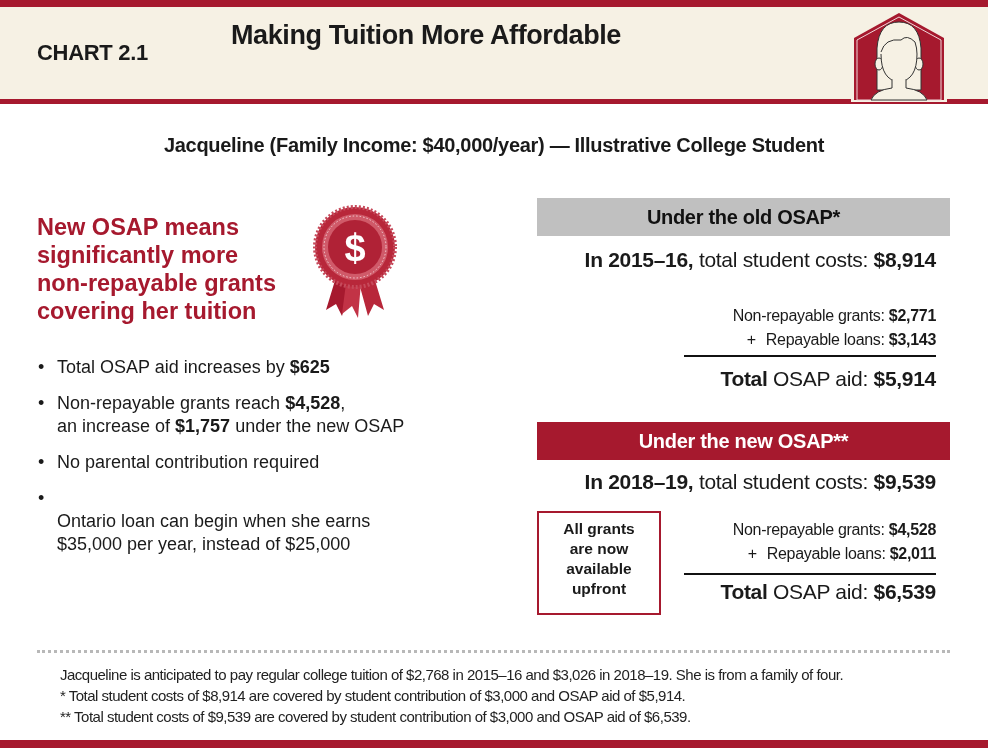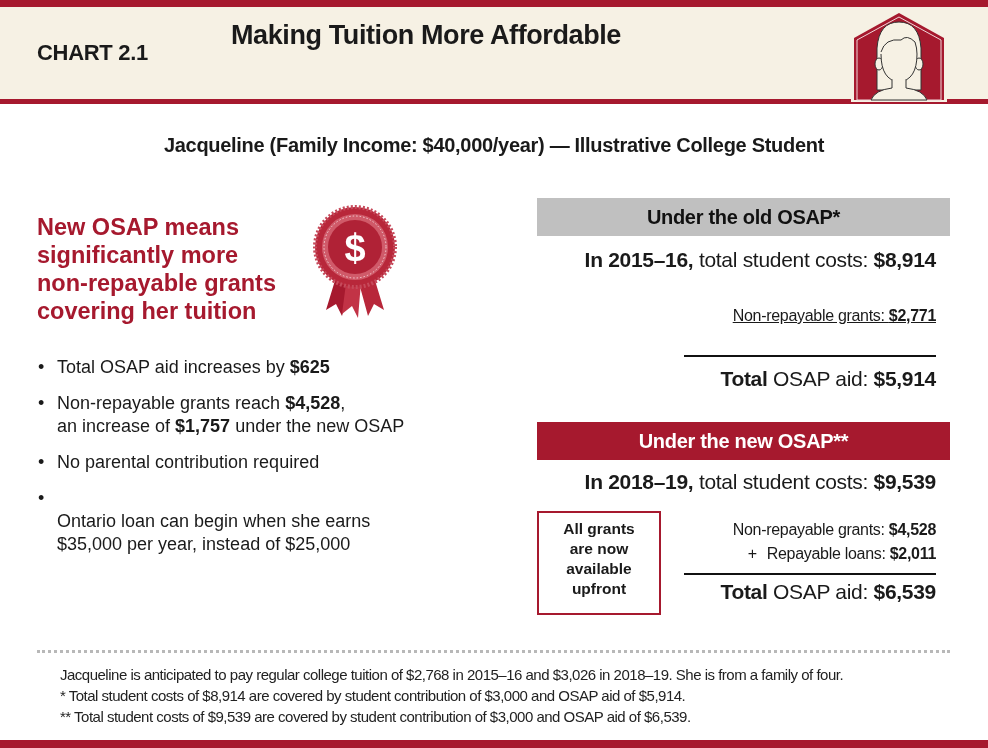--- a/index.html
+++ b/index.html
@@ -84,22 +84,23 @@
 
 <ul class="bullets">
   <li><span>Total OSAP aid increases by </span><b>$625</b></li>
   <li><span>Non-repayable grants reach </span><b>$4,528</b><span>,</span><br><span>an increase of </span><b>$1,757</b><span> under the new OSAP</span></li>
   <li><span>No parental contribution required</span></li>
   <li><br><span>Ontario loan can begin when she earns</span><br><span>$35,000 per year, instead of $25,000</span></li>
 </ul>
 
 <div class="panel-head old">Under the old OSAP*</div>
 <div class="cost-line" style="top:248px;"><b>In 2015–16,</b><span> total student costs: </span><b>$8,914</b></div>
-<div class="breakdown" style="top:304px;text-decoration:underline;">
+<div class="breakdown" style="top:304px;">
   <div class="row"><span>Non-repayable grants: </span><b>$2,771</b></div>
+  <div class="row"><span class="plus">+</span><span>Repayable loans: </span><b>$3,143</b></div>
 </div>
 <div class="rule" style="top:355px;"></div>
 <div class="total" style="top:367px;"><b>Total</b><span> OSAP aid: </span><b>$5,914</b></div>
 
 <div class="panel-head new">Under the new OSAP**</div>
 <div class="cost-line" style="top:470px;"><b>In 2018–19,</b><span> total student costs: </span><b>$9,539</b></div>
 <div class="callout">
   <div>All grants</div>
   <div>are now</div>
   <div>available</div>

